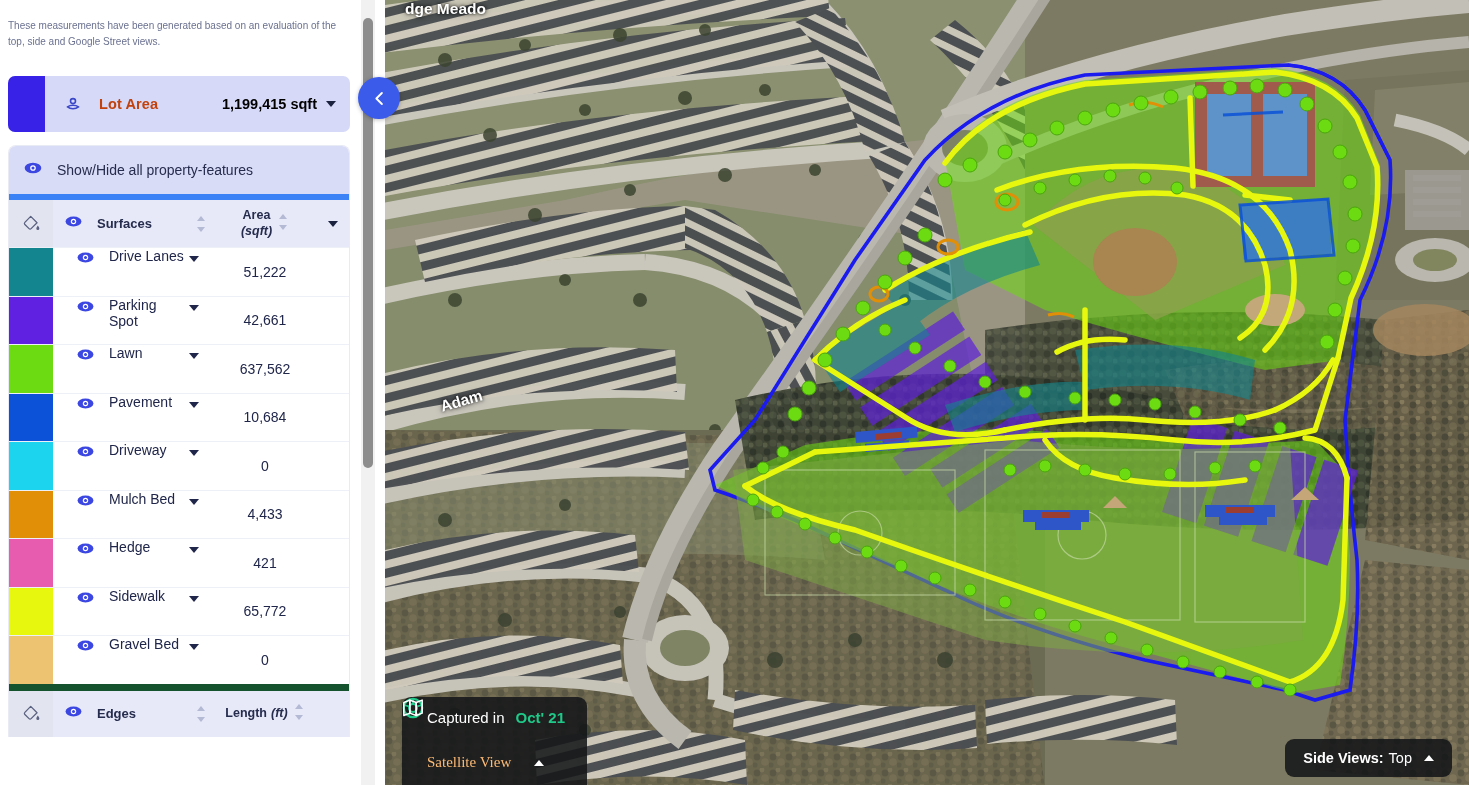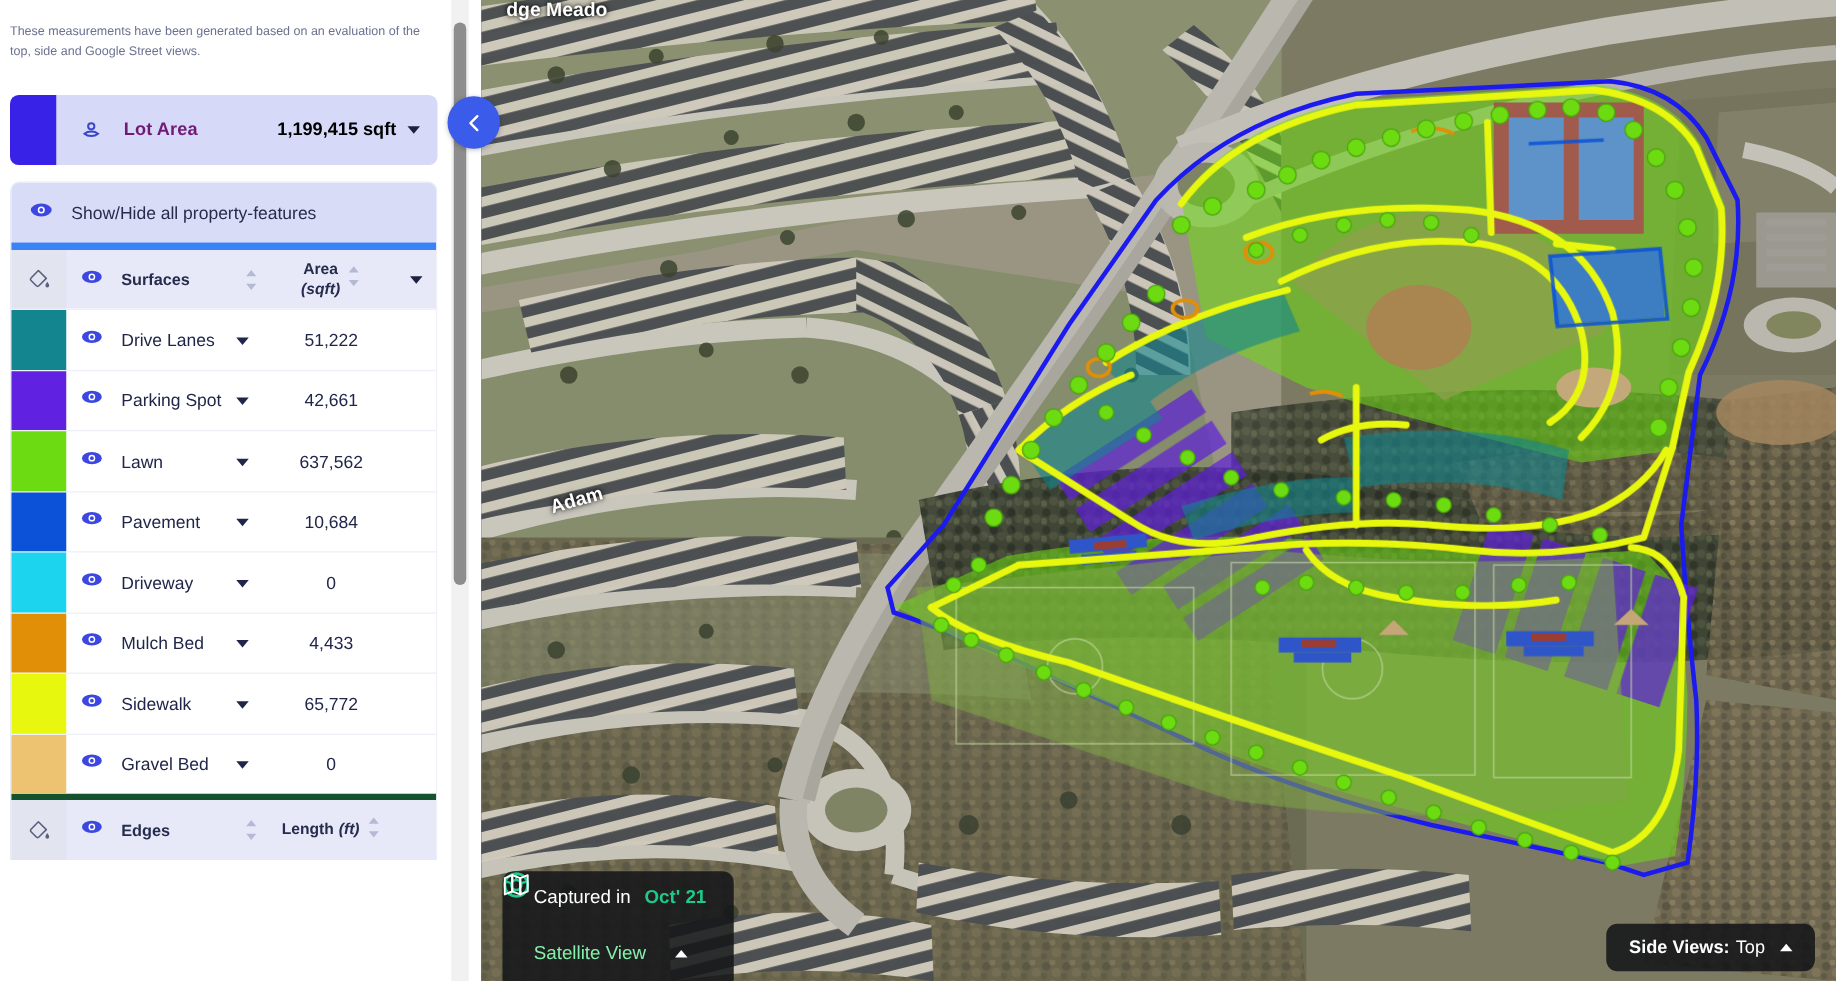--- a/index.html
+++ b/index.html
@@ -42,21 +42,21 @@
     display: flex; align-items: stretch;
     border-radius: 7px; overflow: hidden;
     background: #d6d9f7;
   }
   .lot-swatch { width: 37px; background: #3822e8; flex: 0 0 37px; }
   .lot-body {
     flex: 1; display: flex; align-items: center;
     padding: 0 14px 0 18px;
   }
   .pin-icon { width: 20px; height: 20px; flex: 0 0 20px; margin-right: 16px; }
-  .lot-label { font-size: 14.5px; font-weight: bold; color: #701a75; letter-spacing: .1px;}
+  .lot-label { font-size: 14.5px; font-weight: bold; color: #c2410c; letter-spacing: .1px;}
   .lot-value {
     margin-left: auto; font-size: 14.5px; font-weight: bold; color: #000000;
     display: flex; align-items: center; gap: 9px;
   }
   .caret-dn {
     width: 0; height: 0; border-left: 5.5px solid transparent;
     border-right: 5.5px solid transparent; border-top: 6.5px solid #1b2240;
   }
 
   
@@ -99,31 +99,31 @@
   }
   .unit-txt i { font-style: italic; font-weight: bold; display: block; }
   .th-extra { width: 32px; flex: 0 0 32px; display: flex; align-items: center; justify-content: center;}
 
   .trow {
     display: flex; align-items: stretch; height: 48.5px;
     border-top: 1px solid #eef0f7; background: #fff;
   }
   .td-swatch { width: 44px; flex: 0 0 44px; }
   .td-main {
-    flex: 1; display: flex; align-items: center; padding-left: 11px;
+    flex: 1; display: flex; padding-left: 23px;
   }
   .td-main .lbl { font-size: 14px; color: #20264a; margin-left: 14px; }
   .row-caret { margin-left: auto; margin-right: 14px; }
   .td-val {
     width: 104px; flex: 0 0 104px; display: flex; align-items: center;
     justify-content: center; font-size: 14px; color: #20264a;
   }
   .td-extra { width: 32px; flex: 0 0 32px; }
 
-  .thead.edges { border-top: 5px solid #14532d; }
+  .thead.edges { border-top: 7px solid #14532d; }
   .thead.edges .th-unit { justify-content: center; }
 
   
   #scroll-track {
     position: absolute; right: 10px; top: 0;
     width: 14px; height: 785px; background: #f1f1f1;
   }
   #scroll-thumb {
     position: absolute; left: 2px; top: 18px;
     width: 10px; height: 450px; background: #8d8d8d; border-radius: 5px;
@@ -154,21 +154,21 @@
   
   #capture-box {
     position: absolute; left: 17px; bottom: 0px;
     background: rgba(20,22,24,.87); border-radius: 9px 9px 0 0;
     padding: 12px 20px 14px 14px; min-width: 185px;
   }
   .cap-row { display: flex; align-items: center; gap: 11px; margin-bottom: 28px; }
   .cap-row:last-child { margin-bottom: 0; }
   .cap-txt { font-size: 15px; color: #fff; font-weight: 500;}
   .cap-date { color: #1fc98a; font-weight: bold; }
-  .sat-txt { font-size: 15px; color: #86efac; }
+  .sat-txt { font-size: 15px; color: #fdba74; font-family: Liberation Serif, serif; }
   .caret-up-w {
     width: 0; height: 0; border-left: 5.5px solid transparent;
     border-right: 5.5px solid transparent; border-bottom: 6.5px solid #fff;
     margin-left: 12px;
   }
   #side-views {
     position: absolute; right: 17px; bottom: 8px;
     background: rgba(20,22,24,.87); border-radius: 9px;
     padding: 11px 18px; display: flex; align-items: center;
   }
@@ -336,20 +336,34 @@
                     <circle cx="12" cy="12" r="3.4" fill="#ffffff"></circle>
                     <circle cx="12" cy="12" r="1.9" fill="#3b47e0"></circle>
                   </svg></span>
                 <span class="lbl">Mulch Bed</span>
                 <span class="row-caret"><span style="display:inline-block;width:0;height:0;border-left:5px solid transparent;border-right:5px solid transparent;border-top:6px solid #20264a"></span></span>
               </div>
               <div class="td-val">4,433</div>
               <div class="td-extra"></div>
             </div>
             <div class="trow">
+              <div class="td-swatch" style="background:#e85cb0"></div>
+              <div class="td-main">
+                <span><svg viewBox="0 0 24 24" width="19" height="19">
+                    <ellipse cx="12" cy="12" rx="10" ry="6.2" fill="#3b47e0"></ellipse>
+                    <circle cx="12" cy="12" r="3.4" fill="#ffffff"></circle>
+                    <circle cx="12" cy="12" r="1.9" fill="#3b47e0"></circle>
+                  </svg></span>
+                <span class="lbl">Hedge</span>
+                <span class="row-caret"><span style="display:inline-block;width:0;height:0;border-left:5px solid transparent;border-right:5px solid transparent;border-top:6px solid #20264a"></span></span>
+              </div>
+              <div class="td-val">421</div>
+              <div class="td-extra"></div>
+            </div>
+            <div class="trow">
               <div class="td-swatch" style="background:#e8f70e"></div>
               <div class="td-main">
                 <span><svg viewBox="0 0 24 24" width="19" height="19">
                     <ellipse cx="12" cy="12" rx="10" ry="6.2" fill="#3b47e0"></ellipse>
                     <circle cx="12" cy="12" r="3.4" fill="#ffffff"></circle>
                     <circle cx="12" cy="12" r="1.9" fill="#3b47e0"></circle>
                   </svg></span>
                 <span class="lbl">Sidewalk</span>
                 <span class="row-caret"><span style="display:inline-block;width:0;height:0;border-left:5px solid transparent;border-right:5px solid transparent;border-top:6px solid #20264a"></span></span>
               </div>

